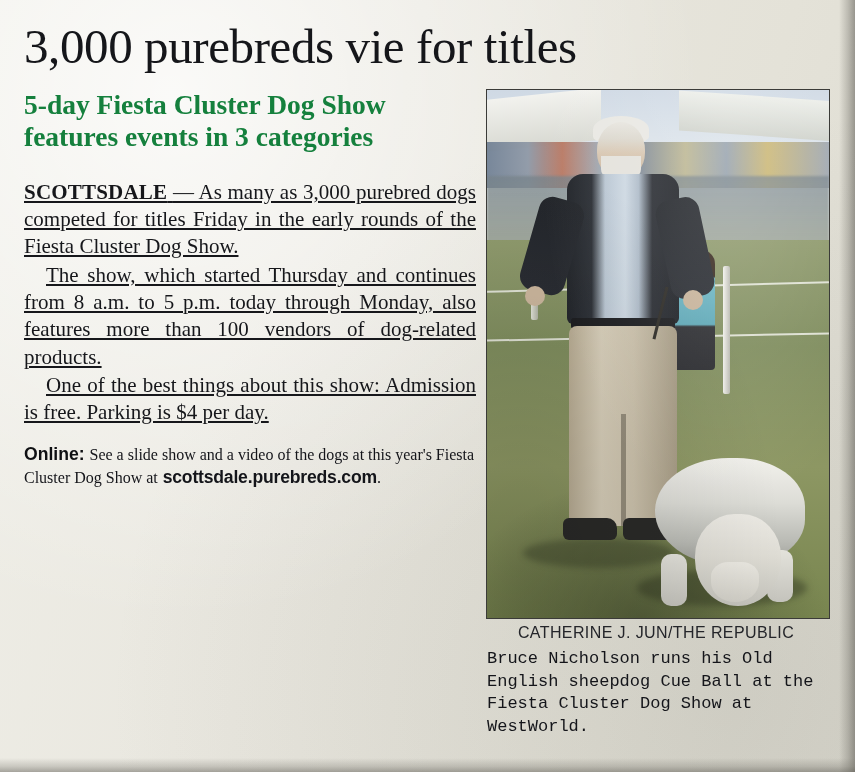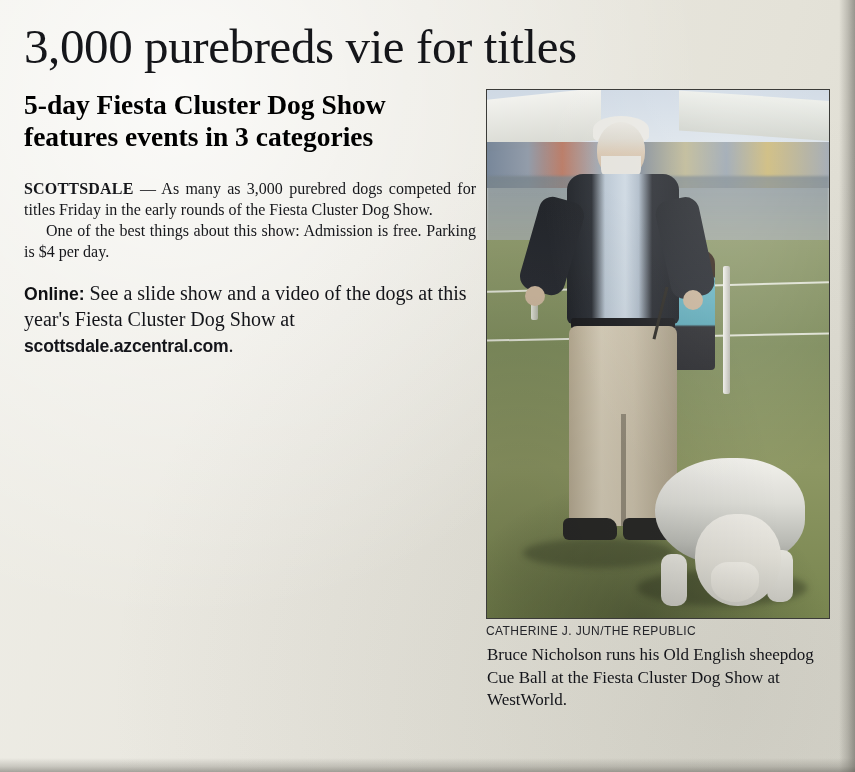--- a/index.html
+++ b/index.html
@@ -78,43 +78,44 @@
   .col-right {
     width: 352px;
     padding-left: 10px;
     box-sizing: border-box;
   }
 
   .deck {
     font-family: "Liberation Serif", serif;
     font-size: 27.5px;
     line-height: 1.16;
-    color: #000000;
+    color: #15803d;
     margin: 0 0 26px 0;
     max-width: 450px;
   }
   .byline {
     font-family: "Liberation Serif", serif;
     font-size: 14px;
     letter-spacing: 1.6px;
     color: #23242a;
     text-align: center;
     margin: 0 0 22px 0;
     padding-right: 140px;
   }
 
   .body-p {
     font-family: "Liberation Serif", serif;
-    font-size: 16px;
+    font-size: 21px;
     line-height: 1.30;
     color: #16171b;
     margin: 0 0 1px 0;
     text-align: justify;
     text-justify: inter-word;
     hyphens: manual;
+    text-decoration: underline;
   }
   .body-p.indent {
     text-indent: 22px;
   }
   .dateline {
     font-weight: bold;
     letter-spacing: 0.2px;
   }
 
   .online-box {
@@ -123,21 +124,21 @@
     font-size: 17.6px;
     line-height: 1.30;
     color: #14151a;
   }
   .online-box .lead {
     font-weight: bold;
     color: #0f1013;
   }
   .online-box .serif {
     font-family: "Liberation Serif", serif;
-    font-size: 20px;
+    font-size: 16px;
   }
   .online-box .bold-sans {
     font-family: "Liberation Sans", sans-serif;
     font-weight: bold;
     font-size: 17.6px;
     letter-spacing: -0.2px;
   }
 
   
   .photo-wrap {
@@ -380,28 +381,28 @@
     position: absolute;
     inset: 0;
     background:
       radial-gradient(ellipse at 70% 10%, rgba(255,255,255,0.18), rgba(255,255,255,0) 55%),
       radial-gradient(ellipse at 10% 90%, rgba(0,0,0,0.14), rgba(0,0,0,0) 60%);
     pointer-events: none;
   }
 
   .photo-credit {
     font-family: "Liberation Sans", sans-serif;
-    font-size: 12px;
+    font-size: 16px;
     letter-spacing: 0.4px;
     color: #24252a;
-    text-align: left;
+    text-align: center;
     margin: 5px 2px 6px 0;
   }
   .caption {
-    font-family: Liberation Serif, serif;
+    font-family: Liberation Mono, monospace;
     font-size: 17px;
     line-height: 1.33;
     color: #14151a;
     margin: 0 0 0 1px;
     width: 330px;
   }
 </style>
 </head>
 <body>
 
@@ -415,28 +416,29 @@
     <div class="cols">
 
       <div class="col-left">
 
         <h2 class="deck">5-day Fiesta Cluster Dog Show features events in 3 categories</h2>
 
 
         <p class="body-p"><span class="dateline">SCOTTSDALE</span> <span>— As many as 3,000 purebred dogs competed for titles Friday in the early rounds of the Fiesta Cluster Dog Show.</span></p>
 
 
+        <p class="body-p indent">The show, which started Thursday and continues from 8 a.m. to 5 p.m. today through Monday, also features more than 100 vendors of dog-related products.</p>
 
         <p class="body-p indent">One of the best things about this show: Admission is free. Parking is $4 per day.</p>
 
 
         <div class="online-box">
           <span class="lead">Online:</span>
           <span class="serif">See a slide show and a video of the dogs at this year's Fiesta Cluster Dog Show at</span>
-          <span class="bold-sans">scottsdale</span><span class="bold-sans">.azcentral.com</span><span class="serif">.</span>
+          <span class="bold-sans">scottsdale</span><span class="bold-sans">.purebreds.com</span><span class="serif">.</span>
         </div>
 
       </div>
 
       <div class="col-right">
         <div class="photo-wrap">
 
           <div class="photo">
             <div class="sky"></div>
             <div class="tent-left"></div>

